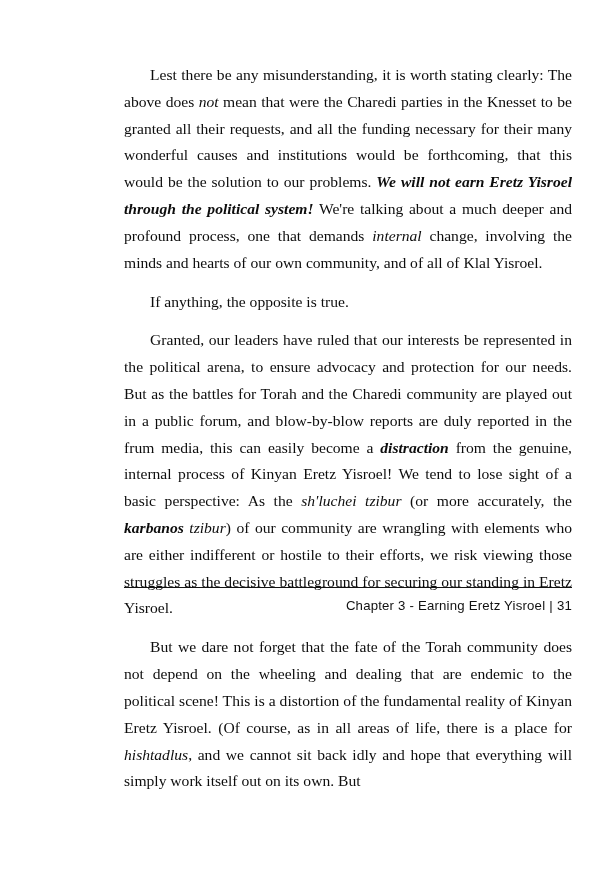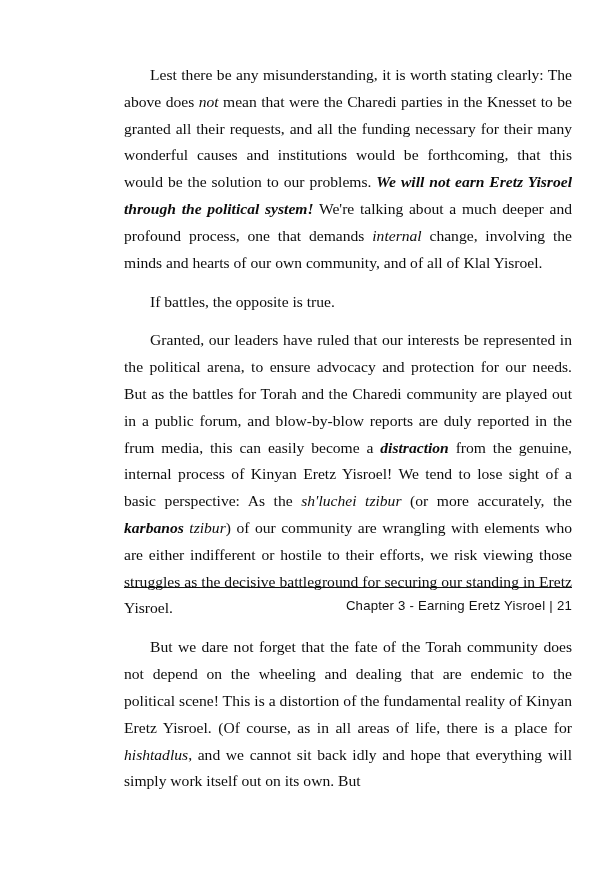--- a/index.html
+++ b/index.html
@@ -70,25 +70,25 @@
     padding: 0 4px;
   }
 </style>
 </head>
 <body>
 
 <div class="page">
 
   <div class="body-text" id="body-text">
       <p><span>Lest there be any misunderstanding, it is worth stating clearly: The above does </span><em>not</em><span> mean that were the Charedi parties in the Knesset to be granted all their requests, and all the funding necessary for their many wonderful causes and institutions would be forthcoming, that this would be the solution to our problems. </span><span class="bi">We will not earn Eretz Yisroel through the political system!</span><span> We're talking about a much deeper and profound process, one that demands </span><em>internal</em><span> change, involving the minds and hearts of our own community, and of all of Klal Yisroel.</span></p>
-      <p><span>If battles, the opposite is true.</span></p>
+      <p><span>If anything, the opposite is true.</span></p>
       <p><span>Granted, our leaders have ruled that our interests be represented in the political arena, to ensure advocacy and protection for our needs. But as the battles for Torah and the Charedi community are played out in a public forum, and blow-by-blow reports are duly reported in the frum media, this can easily become a </span><span class="bi">distraction</span><span> from the genuine, internal process of Kinyan Eretz Yisroel! We tend to lose sight of a basic perspective: As the </span><em>sh'luchei tzibur</em><span> (or more accurately, the </span><span class="bi">karbanos</span><em> tzibur</em><span>) of our community are wrangling with elements who are either indifferent or hostile to their efforts, we risk viewing those struggles as the decisive battleground for securing our standing in Eretz Yisroel.</span></p>
       <p><span>But we dare not forget that the fate of the Torah community does not depend on the wheeling and dealing that are endemic to the political scene! This is a distortion of the fundamental reality of Kinyan Eretz Yisroel. (Of course, as in all areas of life, there is a place for </span><em>hishtadlus</em><span>, and we cannot sit back idly and hope that everything will simply work itself out on its own. But</span></p>
     </div>
 
   <div class="footer">
     <hr class="footer-rule">
     <div class="footer-line">
-      <span>Chapter 3 - Earning Eretz Yisroel</span><span class="footer-sep">|</span><span>21</span>
+      <span>Chapter 3 - Earning Eretz Yisroel</span><span class="footer-sep">|</span><span>31</span>
     </div>
   </div>
 
 </div>
 
 </body></html>

